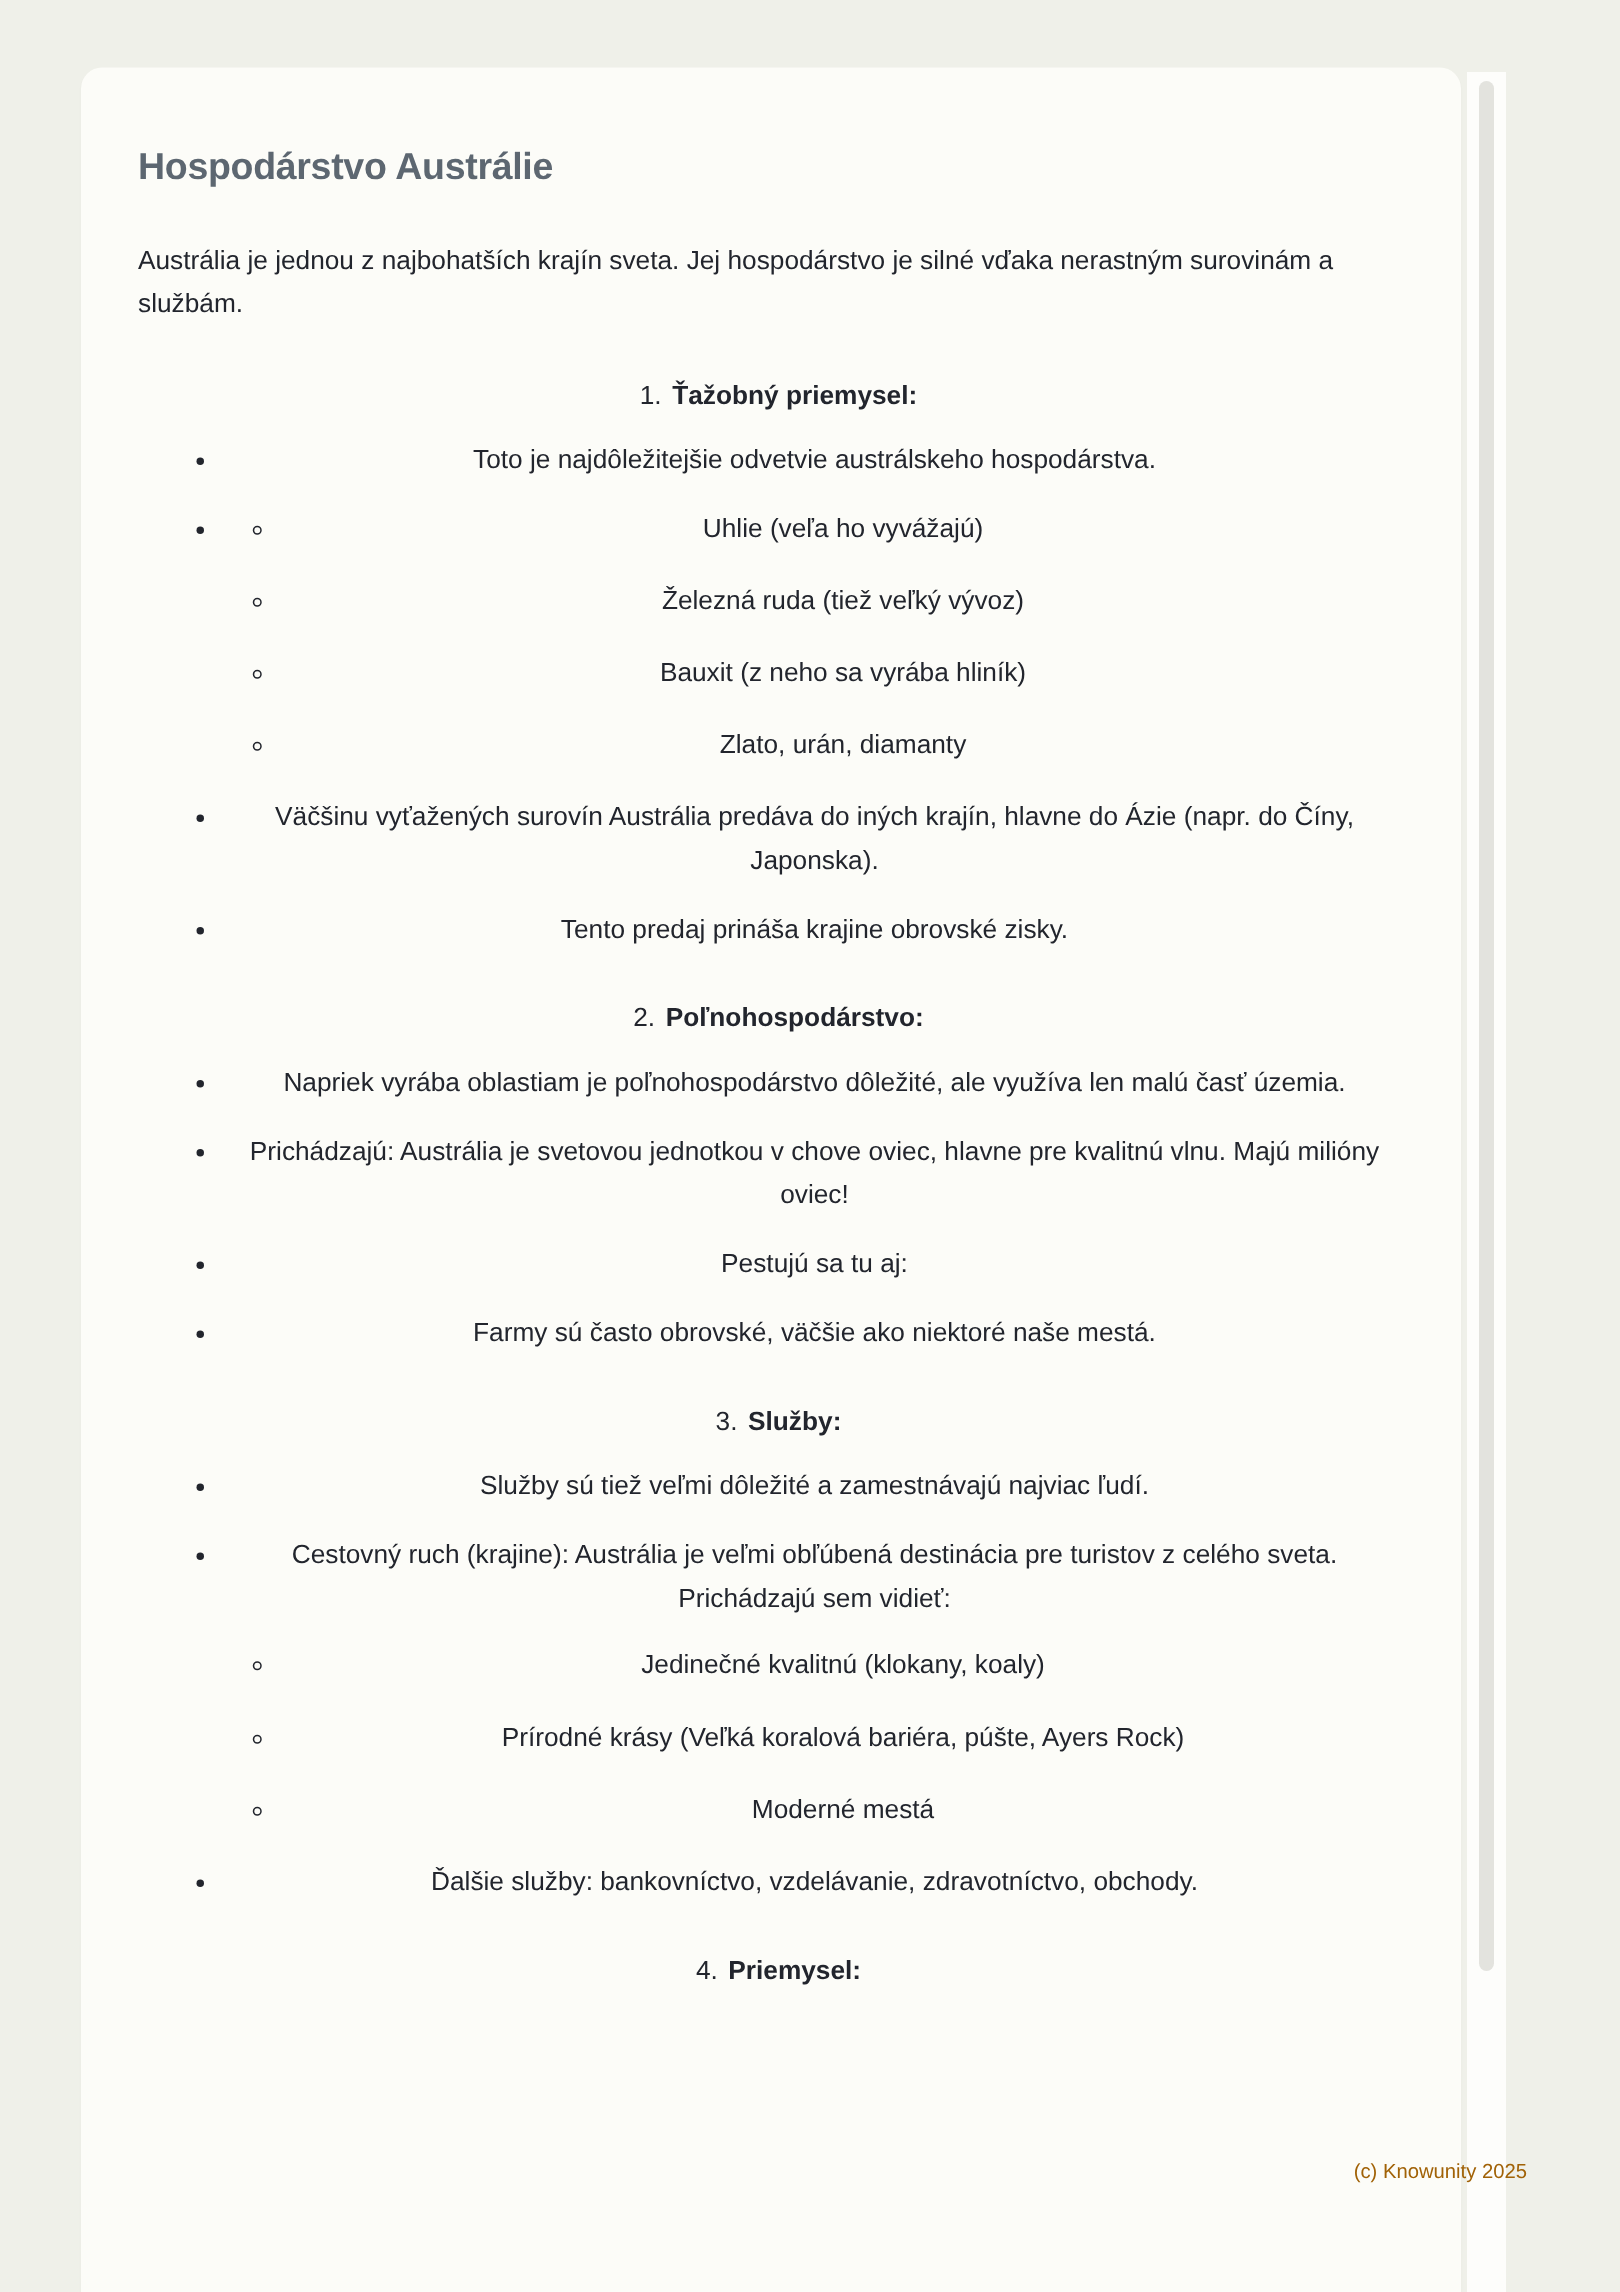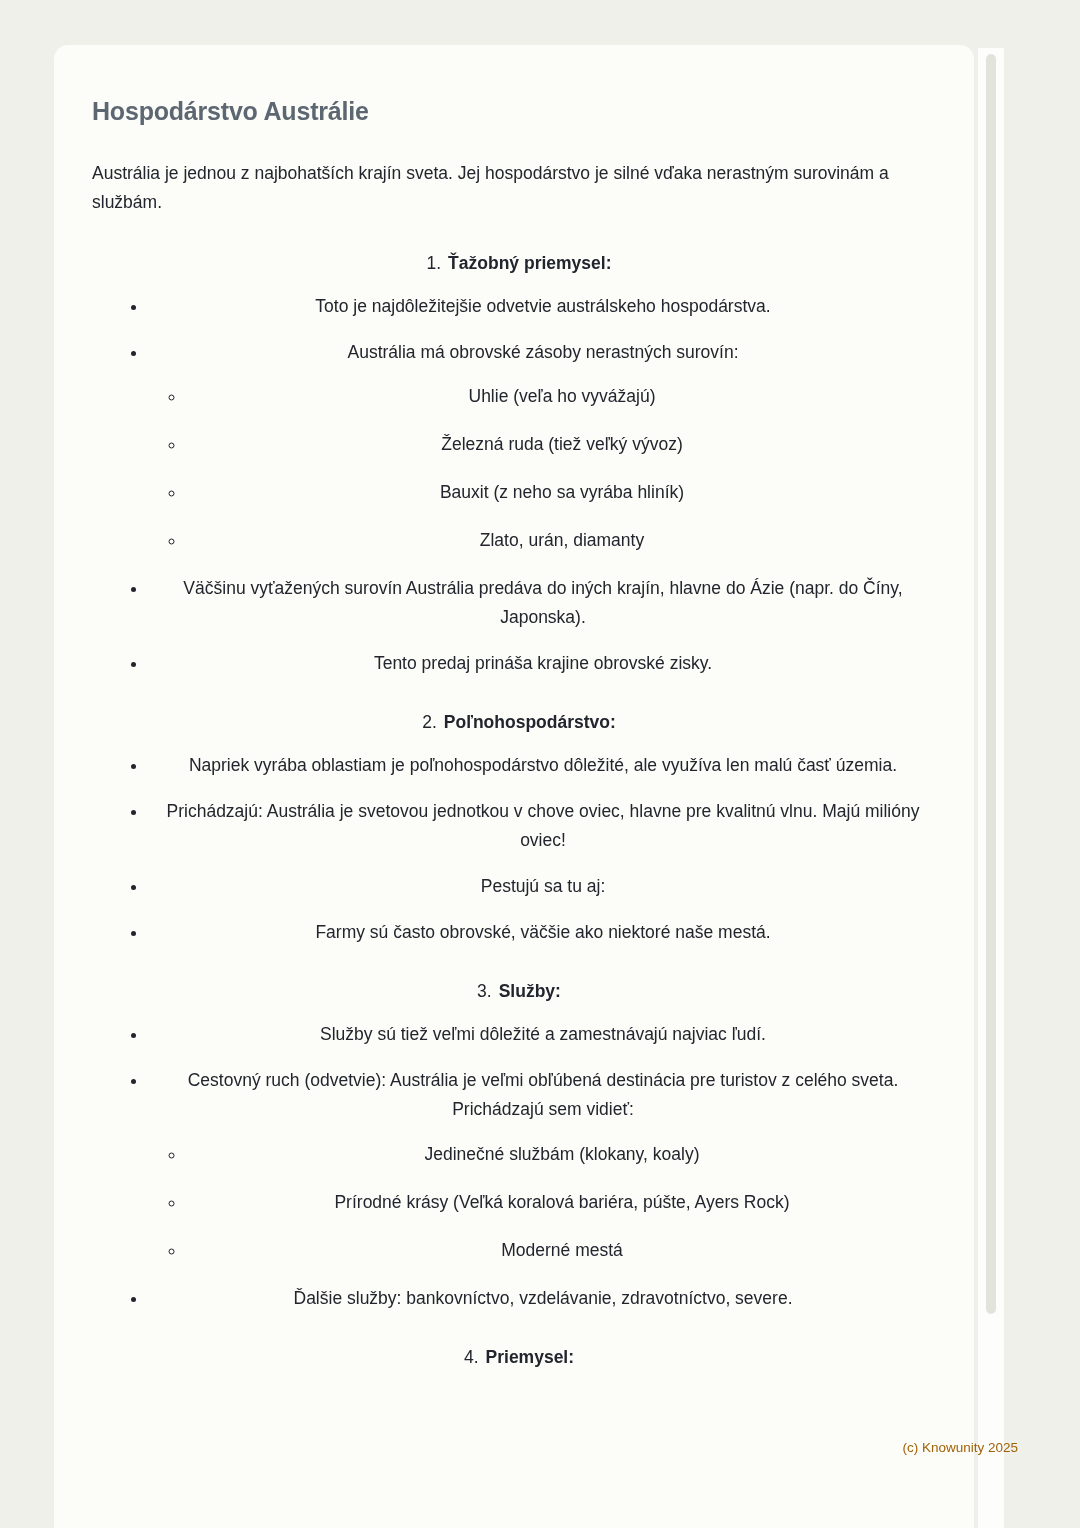--- a/index.html
+++ b/index.html
@@ -100,21 +100,21 @@
 
 <div class="page-card">
   <div class="content">
     <h1 class="page-title">Hospodárstvo Austrálie</h1>
     <p class="intro">Austrália je jednou z najbohatších krajín sveta. Jej hospodárstvo je silné vďaka nerastným surovinám a službám.</p>
     <ol class="outline">
         <li class="section">
           <div class="sec-head"><span class="sec-num">1.</span><span class="sec-title">Ťažobný priemysel:</span></div>
           <ul class="lvl1">
             <li><span>Toto je </span><span class="b">najdôležitejšie odvetvie</span><span> austrálskeho hospodárstva.</span></li>
-            <li><span>Austrália má obrovské zásoby nerastných surovín:</span><ul class="lvl2">
+            <li><ul class="lvl2">
                 <li><span class="b">Uhlie</span><span> (veľa ho vyvážajú)</span></li>
                 <li><span class="b">Železná ruda</span><span> (tiež veľký vývoz)</span></li>
                 <li><span class="b">Bauxit</span><span> (z neho sa vyrába hliník)</span></li>
                 <li><span class="b">Zlato, urán, diamanty</span></li>
               </ul></li>
             <li><span>Väčšinu vyťažených surovín Austrália predáva do iných krajín, hlavne do Ázie (napr. do Číny, Japonska).</span></li>
             <li><span>Tento predaj prináša krajine obrovské zisky.</span></li>
           </ul>
         </li>
         <li class="section">
@@ -123,26 +123,26 @@
             <li><span>Napriek vyrába oblastiam je poľnohospodárstvo dôležité, ale využíva len malú časť územia.</span></li>
             <li><span class="b">Prichádzajú:</span><span> Austrália je svetovou jednotkou v chove oviec, hlavne pre kvalitnú vlnu. Majú milióny oviec!</span></li>
             <li><span>Pestujú sa tu aj:</span></li>
             <li><span>Farmy sú často obrovské, väčšie ako niektoré naše mestá.</span></li>
           </ul>
         </li>
         <li class="section">
           <div class="sec-head"><span class="sec-num">3.</span><span class="sec-title">Služby:</span></div>
           <ul class="lvl1">
             <li><span>Služby sú tiež veľmi dôležité a zamestnávajú najviac ľudí.</span></li>
-            <li><span class="b">Cestovný ruch (odvetvie):</span><span> Austrália je veľmi obľúbená destinácia pre turistov z celého sveta. Prichádzajú sem vidieť:</span><ul class="lvl2">
-                <li><span>Jedinečné službám (klokany, koaly)</span></li>
+            <li><span class="b">Cestovný ruch (krajine):</span><span> Austrália je veľmi obľúbená destinácia pre turistov z celého sveta. Prichádzajú sem vidieť:</span><ul class="lvl2">
+                <li><span>Jedinečné kvalitnú (klokany, koaly)</span></li>
                 <li><span>Prírodné krásy (Veľká koralová bariéra, púšte, Ayers Rock)</span></li>
                 <li><span>Moderné mestá</span></li>
               </ul></li>
-            <li><span>Ďalšie služby: bankovníctvo, vzdelávanie, zdravotníctvo, severe.</span></li>
+            <li><span>Ďalšie služby: bankovníctvo, vzdelávanie, zdravotníctvo, obchody.</span></li>
           </ul>
         </li>
         <li class="section">
           <div class="sec-head"><span class="sec-num">4.</span><span class="sec-title">Priemysel:</span></div>
         </li>
       </ol>
   </div>
 </div>
 
 <div class="scroll-track">

